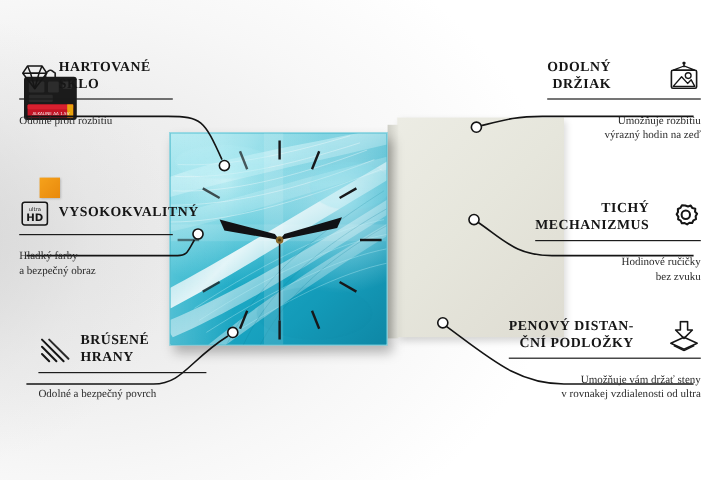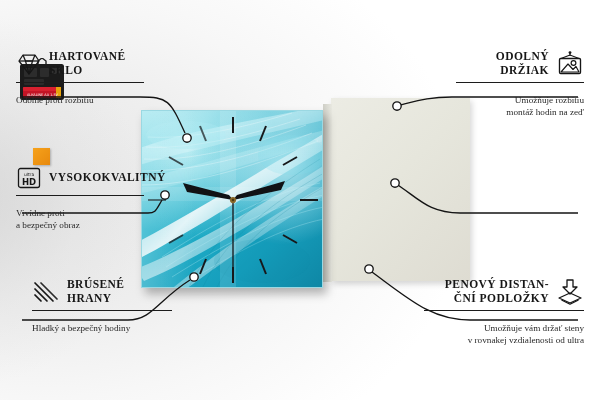--- a/index.html
+++ b/index.html
@@ -21,21 +21,21 @@
     pointer-events:none;
   }
 
   
   .wires{position:absolute;left:0;top:0;width:600px;height:400px;}
 
   
   .feat{position:absolute;}
   .feat .head{display:flex;align-items:center;gap:7px;}
   .feat.left .head{justify-content:flex-start;}
-  .feat.right .head{justify-content:flex-end;}
+  .feat.right .head{justify-content:space-between;}
   .feat .title{
     font-family:"Liberation Serif", serif;
     font-weight:bold;font-size:11.5px;line-height:13.5px;
     letter-spacing:.45px;color:#161616;text-transform:uppercase;
   }
   .feat.left .title{text-align:left;}
   .feat.right .title{text-align:right;}
   .feat .rule{height:1px;background:#1c1c1c;margin:5px 0 4px 0;}
   .feat .desc{
     font-family:"Liberation Serif", serif;
@@ -267,21 +267,21 @@
         <rect x="2.5" y="2.5" width="21" height="19" rx="2" fill="none" stroke="#161616" stroke-width="1.3"></rect>
         <text x="13" y="10" text-anchor="middle" font-family="DejaVu Sans" font-size="4.4" fill="#161616">ultra</text>
         <text x="13" y="18.5" text-anchor="middle" font-family="DejaVu Sans" font-size="8.5" font-weight="bold" fill="#161616">HD</text>
       </svg>
       <div class="title">
         <div>VYSOKOKVALITNÝ</div>
       </div>
     </div>
     <div class="rule"></div>
     <div class="desc">
-      <div>Vivídne proti</div>
+      <div>Hladký farby</div>
       <div>a bezpečný obraz</div>
     </div>
   </div>
 
   <div class="feat left" style="left:32px;top:278px;width:140px;">
     <div class="head">
       <svg class="icon" width="28" height="24" viewBox="0 0 28 24">
         <g stroke="#161616" stroke-width="1.7" stroke-linecap="round">
           <line x1="3" y1="3" x2="21" y2="21"></line>
           <line x1="3" y1="9" x2="15" y2="21"></line>
@@ -289,21 +289,21 @@
           <line x1="9" y1="3" x2="25" y2="19" opacity=".9"></line>
         </g>
       </svg>
       <div class="title">
         <div>BRÚSENÉ</div>
         <div>HRANY</div>
       </div>
     </div>
     <div class="rule"></div>
     <div class="desc">
-      <div>Hladký a bezpečný hodiny</div>
+      <div>Odolné a bezpečný povrch</div>
     </div>
   </div>
 
   <div class="feat right" style="left:456px;top:50px;width:128px;">
     <div class="head">
       <div class="title">
         <div>ODOLNÝ</div>
         <div>DRŽIAK</div>
       </div>
       <svg class="icon" width="28" height="25" viewBox="0 0 28 25">
@@ -311,26 +311,47 @@
         <circle cx="14" cy="1.6" r="1.4" fill="#161616"></circle>
         <path d="M14 4 L5 7.5 L23 7.5 Z" fill="none" stroke="#161616" stroke-width="1.1"></path>
         <rect x="3.5" y="7.5" width="21" height="15" rx="1.2" fill="none" stroke="#161616" stroke-width="1.35"></rect>
         <path d="M5 21 L12 13 L17 18.5 L20 15.5 L23 21 Z" fill="none" stroke="#161616" stroke-width="1.15" stroke-linejoin="round"></path>
         <circle cx="17.5" cy="12" r="2.4" fill="none" stroke="#161616" stroke-width="1.15"></circle>
       </svg>
     </div>
     <div class="rule"></div>
     <div class="desc">
       <div>Umožňuje rozbitiu</div>
-      <div>montáž hodin na zeď</div>
-    </div>
-  </div>
-
-
-  <div class="feat right" style="left:424px;top:278px;width:160px;">
+      <div>výrazný hodin na zeď</div>
+    </div>
+  </div>
+
+  <div class="feat right" style="left:446px;top:168px;width:138px;">
+    <div class="head">
+      <div class="title">
+        <div>TICHÝ</div>
+        <div>MECHANIZMUS</div>
+      </div>
+      <svg class="icon" width="26" height="25" viewBox="0 0 26 25">
+        <g fill="none" stroke="#161616" stroke-width="1.7" stroke-linejoin="round">
+          <path d="M13 2.2 L15.4 3.1 L17.6 2.3 L19 4.4 L21.4 5 L21.2 7.4 L22.9 9.1 L21.7 11.2
+                   L22 13.6 L19.9 14.6 L18.8 16.8 L16.5 16.6 L14.6 18 L12.6 16.9 L10.2 17
+                   L9.2 14.9 L7.1 13.8 L7.3 11.5 L5.9 9.6 L7 7.6 L6.9 5.2 L9.1 4.2 L10.3 2.1 Z"></path>
+        </g>
+        <circle cx="13.5" cy="10" r="3.5" fill="none" stroke="#161616" stroke-width="1.7"></circle>
+      </svg>
+    </div>
+    <div class="rule"></div>
+    <div class="desc">
+      <div>Hodinové ručičky</div>
+      <div>bez zvuku</div>
+    </div>
+  </div>
+
+  <div class="feat right" style="left:424px;top:266px;width:160px;">
     <div class="head">
       <div class="title">
         <div>PENOVÝ DISTAN-</div>
         <div>ČNÍ PODLOŽKY</div>
       </div>
       <svg class="icon" width="28" height="26" viewBox="0 0 28 26">
         <path d="M11 1 L17 1 L17 8 L21 8 L14 15 L7 8 L11 8 Z" fill="none" stroke="#161616" stroke-width="1.3" stroke-linejoin="round"></path>
         <path d="M14 14 L25 19 L14 24 L3 19 Z" fill="none" stroke="#161616" stroke-width="1.3" stroke-linejoin="round"></path>
         <path d="M5.5 21 L14 25.2 L22.5 21" fill="none" stroke="#161616" stroke-width="1.2" stroke-linejoin="round"></path>
       </svg>

